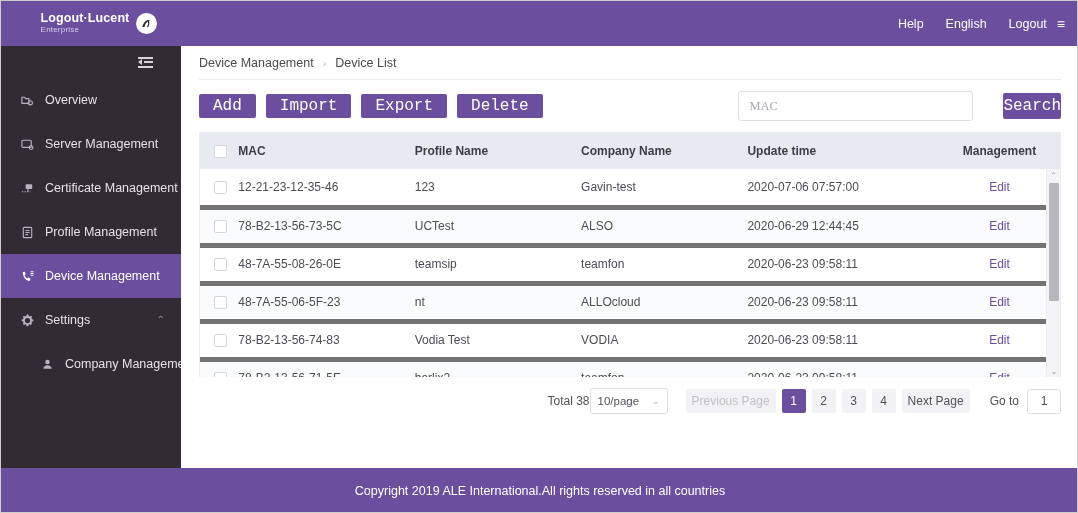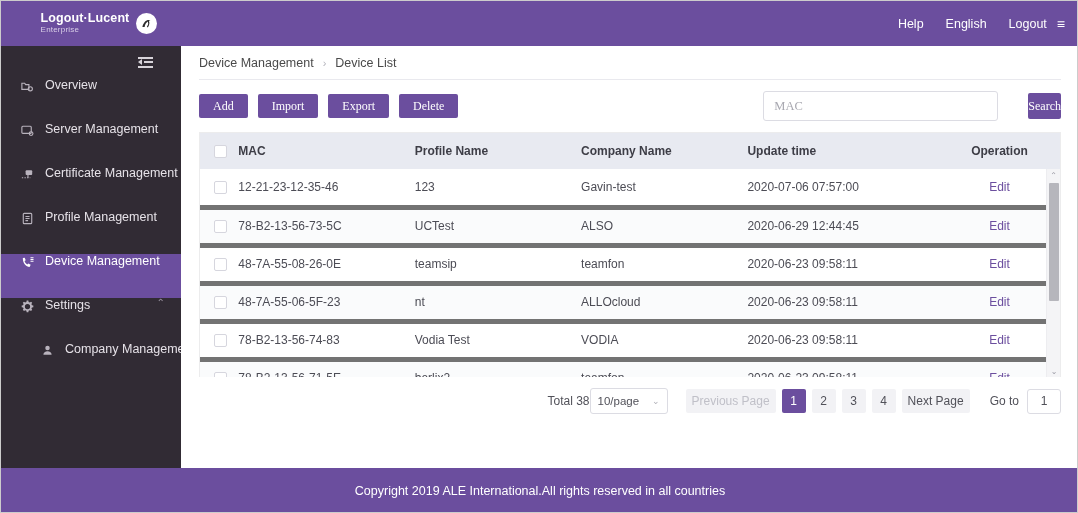--- a/index.html
+++ b/index.html
@@ -119,21 +119,21 @@
     position: absolute;
     left: 0; top: 2.5px;
     width: 0; height: 0;
     border-top: 3px solid transparent;
     border-bottom: 3px solid transparent;
     border-right: 4px solid #d8d4da;
   }
   .nav-item {
     height: 44px;
     display: flex;
-    align-items: flex-start;
+    align-items: center;
     padding-left: 18px;
     color: #e6e2e8;
     font-size: 12.5px;
     white-space: nowrap;
     position: relative;
   }
   .nav-item.active {
     background: #6b4e9e;
     color: #ffffff;
   }
@@ -183,28 +183,28 @@
   }
 
   .toolbar {
     height: 52px;
     display: flex;
     align-items: center;
   }
   .btn {
     background: #6b4e9e;
     color: #ffffff;
-    font-size: 12px;
+    font-size: 16px;
     border: none;
     border-radius: 2px;
     height: 24px;
     padding: 0 14px;
     margin-right: 10px;
     cursor: pointer;
-    font-family: Liberation Serif, serif;
+    font-family: Liberation Mono, monospace;
     line-height: 24px;
   }
   .search-area {
     margin-left: auto;
     display: flex;
     align-items: center;
   }
   .search-input {
     width: 235px;
     height: 30px;
@@ -514,21 +514,21 @@
       <table>
         <thead>
           <tr>
             <th class="col-chk">
               <span class="chk"></span>
             </th>
             <th class="col-mac">MAC</th>
             <th class="col-prof">Profile Name</th>
             <th class="col-comp">Company Name</th>
             <th class="col-time">Update time</th>
-            <th class="col-op">Operation</th>
+            <th class="col-op">Management</th>
           </tr>
         </thead>
         <tbody>
           <tr>
             <td class="col-chk"><span class="chk"></span></td>
             <td class="col-mac">12-21-23-12-35-46</td>
             <td class="col-prof">123</td>
             <td class="col-comp">Gavin-test</td>
             <td class="col-time">2020-07-06 07:57:00</td>
             <td class="col-op"><span class="edit-link">Edit</span></td>

